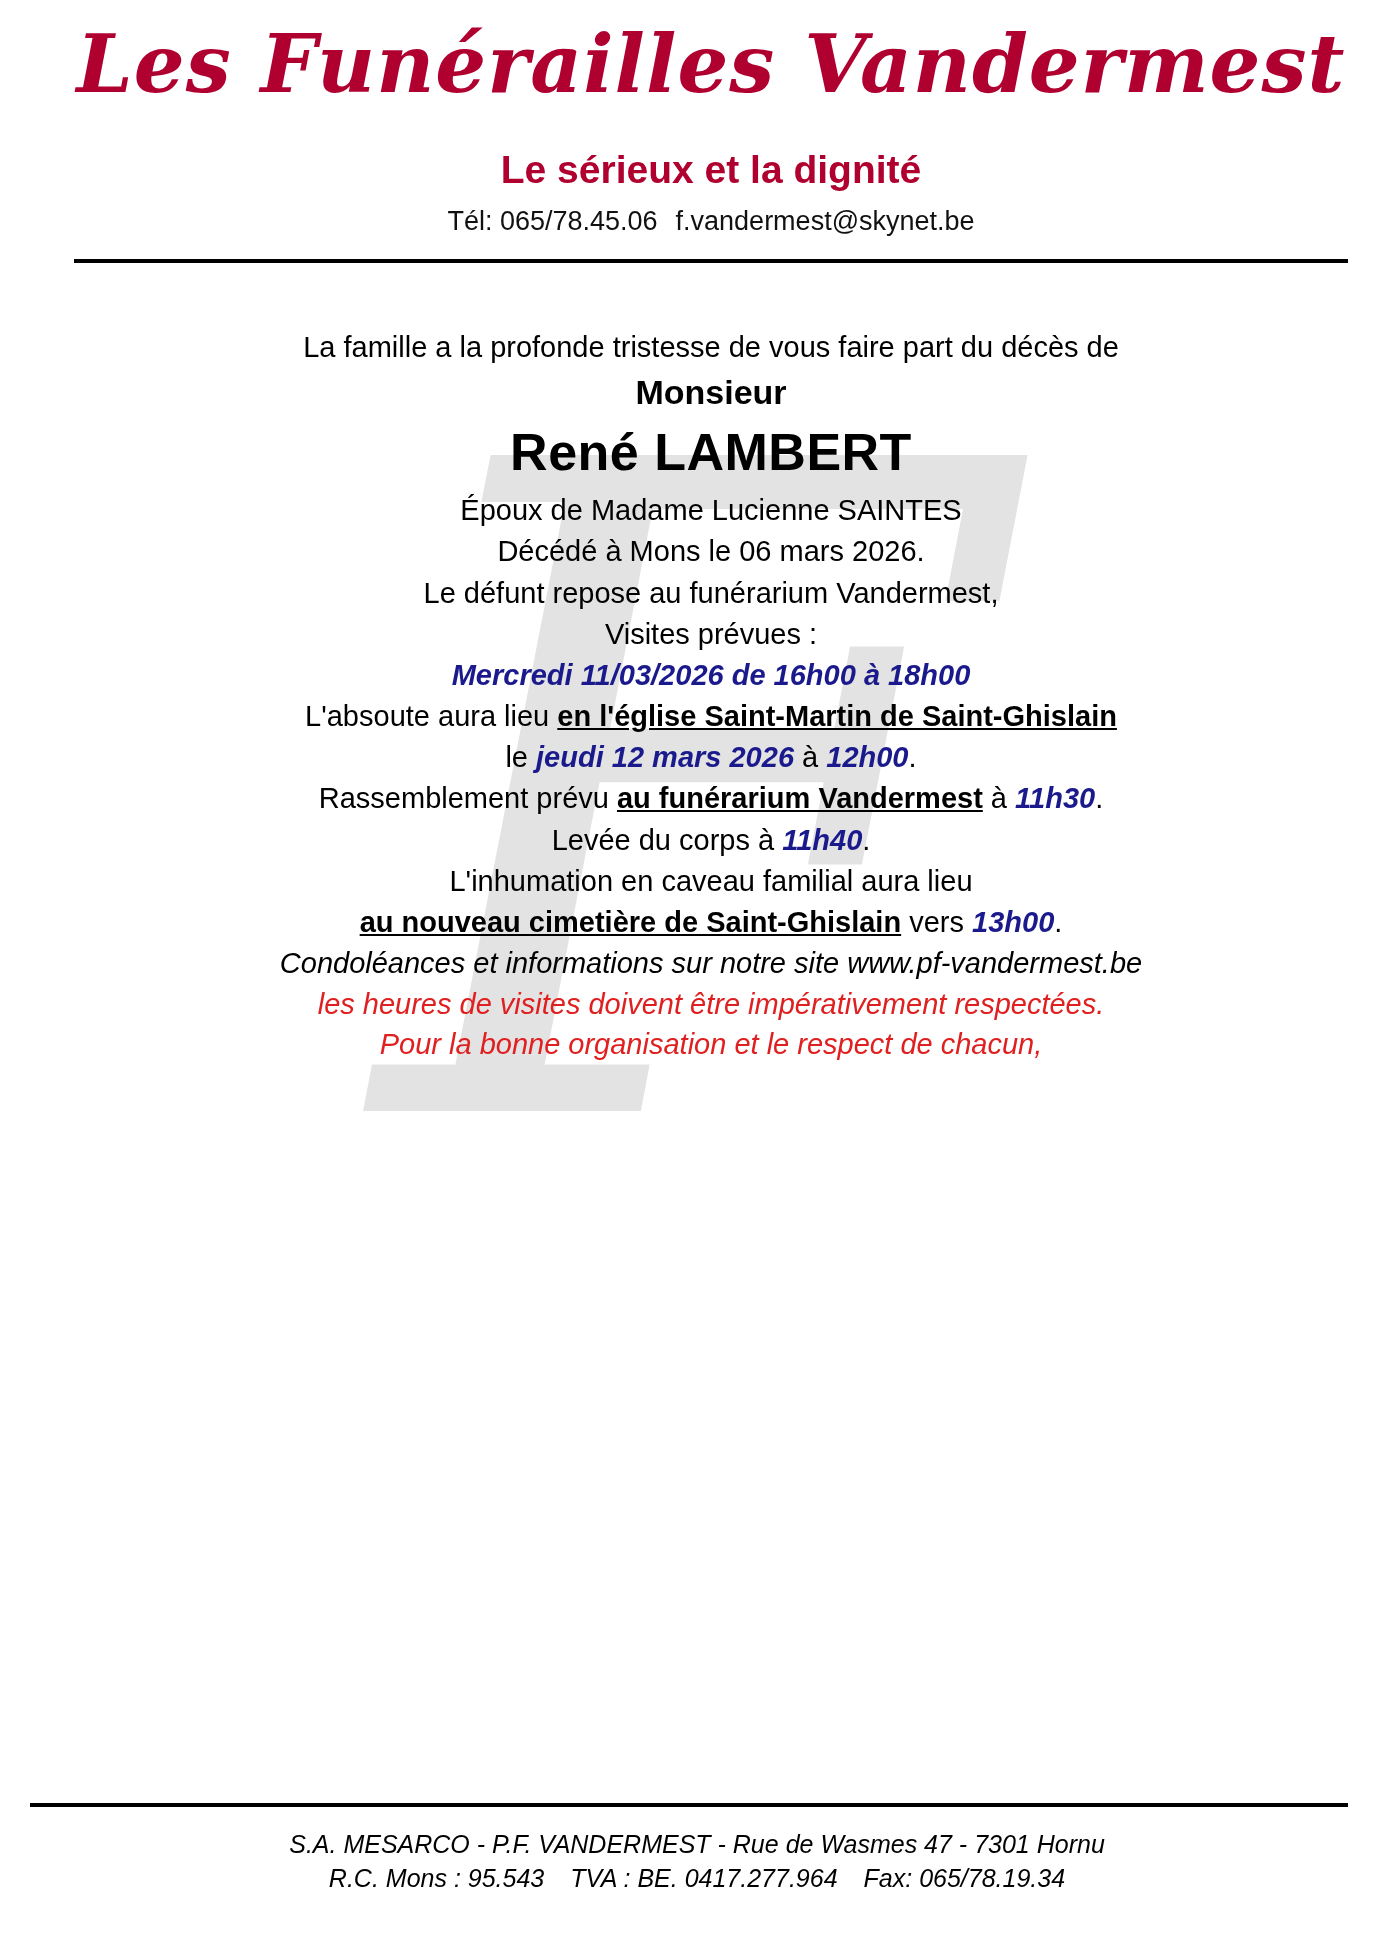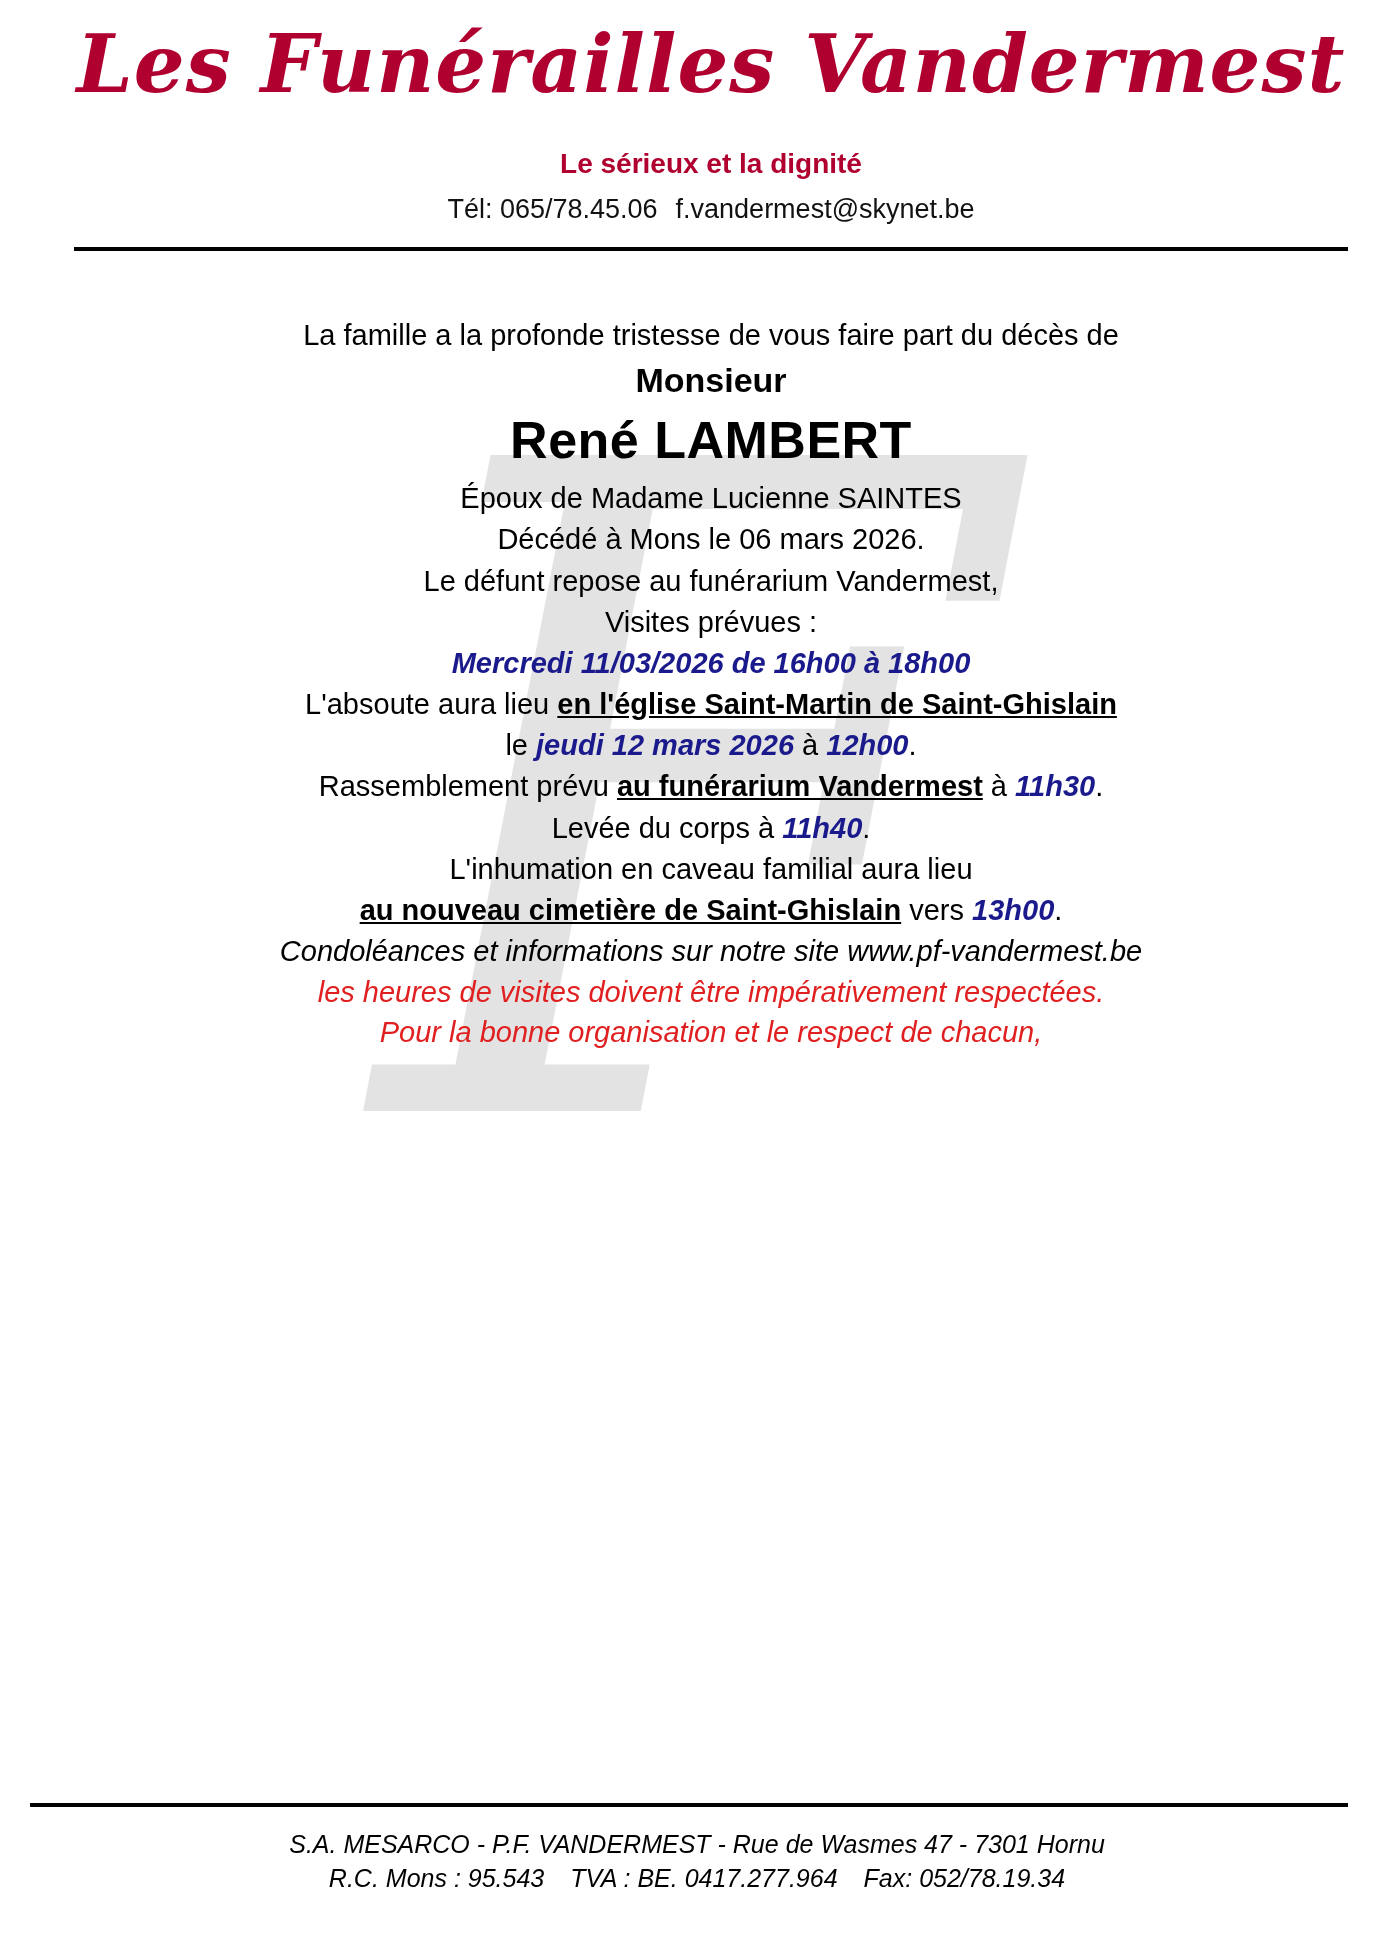--- a/index.html
+++ b/index.html
@@ -53,21 +53,21 @@
     font-weight: bold;
     font-size: 80px;
     letter-spacing: 1px;
     color: #b00030;
     line-height: 1.15;
     margin: 0;
     white-space: nowrap;
   }
   .tagline {
     margin-top: 38px;
-    font-size: 28px;
+    font-size: 39px;
     font-weight: bold;
     color: #b00030;
   }
   .contact {
     margin-top: 14px;
     font-size: 27px;
     color: #111;
   }
   .contact .phone-sep { display: inline-block; width: 18px; }
 
@@ -215,17 +215,17 @@
     <p class="notice notice-2">les heures de visites doivent être impérativement respectées.</p>
     <p class="notice">Pour la bonne organisation et le respect de chacun,</p>
 
   </div>
 
   <div class="rule-bottom"></div>
 
   <div class="footer">
     <div class="footer-line-1">S.A. MESARCO - P.F. VANDERMEST - Rue de Wasmes 47 - 7301  Hornu</div>
     <div class="footer-line-2">
-      <span>R.C. Mons : 95.543</span><span class="gap"></span><span>TVA : BE. 0417.277.964</span><span class="gap"></span><span>Fax: 052/78.19.34</span>
+      <span>R.C. Mons : 95.543</span><span class="gap"></span><span>TVA : BE. 0417.277.964</span><span class="gap"></span><span>Fax: 065/78.19.34</span>
     </div>
   </div>
 
 </div>
 
 </body></html>

